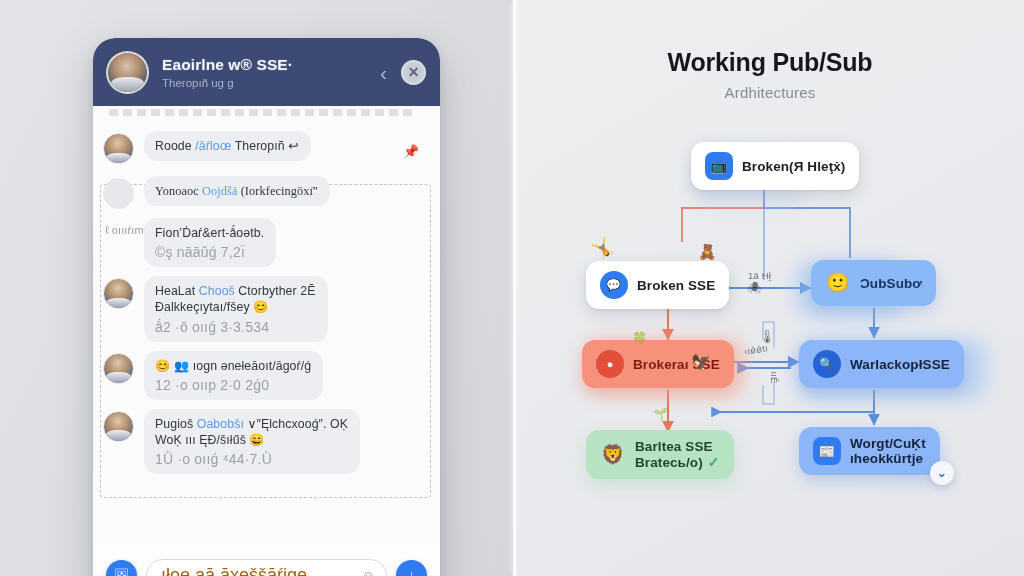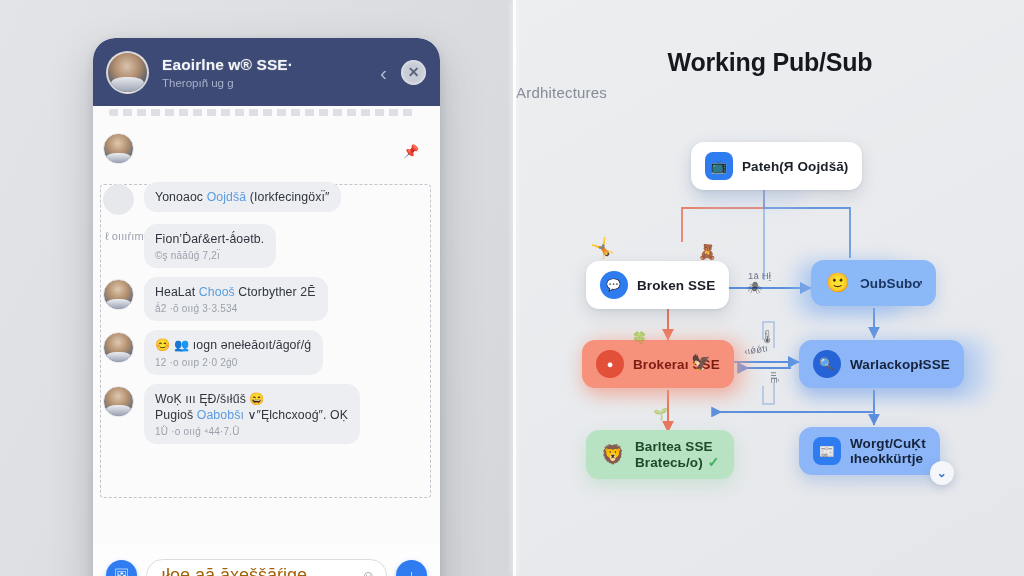--- a/index.html
+++ b/index.html
@@ -98,21 +98,21 @@
   .bubble {
     margin-left: 10px; background: #eceef1; border-radius: 13px;
     padding: 7px 12px 7px 11px; max-width: 244px; position: relative;
   }
   .bubble .line {
     font-size: 12.3px; color: #30353f; line-height: 1.32; letter-spacing: .1px;
     white-space: nowrap; overflow: hidden;
   }
   .bubble .ref { color: #5a9ce0; }
   .bubble .time {
-    font-size: 10px; color: #9ba0ab; margin-top: 3px; letter-spacing:.2px;
+    font-size: 14px; color: #9ba0ab; margin-top: 3px; letter-spacing:.2px;
   }
   .pin-icon {
     position: absolute; right: 8px; top: 13px; font-size: 13px; color: #8d92a0;
     transform: rotate(0deg);
   }
   .float-note {
     position: absolute; left: 2px; font-size: 11px; color: #9aa0ac;
     white-space: nowrap; letter-spacing: .1px;
   }
 
@@ -136,21 +136,21 @@
     flex: 1 1 auto; font-size: 18px; color: #a16207; white-space: nowrap; overflow:hidden;
   }
   .smiley { font-size: 15px; color: #9aa0ab; }
 
   
   .diag-title {
     position: absolute; left: 0; right: 0; top: 48px; text-align: center;
     font-size: 25px; font-weight: 700; color: #15181d; letter-spacing: -.2px;
   }
   .diag-sub {
-    position: absolute; left: 0; right: 0; top: 84px; 
+    position: absolute; left: 0; right: 0; top: 84px; text-align: center;
     font-size: 15px; color: #858b96; letter-spacing: .2px;
   }
   .svg-layer { position: absolute; inset: 0; }
 
   .node {
     position: absolute; display: flex; align-items: center; gap: 9px;
     border-radius: 13px; padding: 10px 14px;
   }
   .node .nlabel { font-size: 13.5px; font-weight: 600; letter-spacing: .1px; }
   .node .nlabel .sub2 { display: block; font-weight: 600; }
@@ -233,60 +233,64 @@
           <div class="hdr-close">✕</div>
         </div>
       </div>
 
       <div class="chat-body">
         <div class="ghost-line"></div>
         <div class="sel-outline"></div>
 
         <div class="msg-row" style="margin-top:16px;">
           <div class="msg-avatar"></div>
+          <div class="bubble" style="max-width:226px;">
+            <div class="line"><span>Roode </span><span class="ref">/āŕloœ </span><span>Theropıñ ↩</span></div>
+          </div>
           <div class="pin-icon">📌</div>
         </div>
 
-        <div class="msg-row" style="margin-top:18px;">
+        <div class="msg-row" style="margin-top:12px;font-family:Liberation Serif, serif;">
           <div class="msg-avatar blank"></div>
           <div class="bubble">
             <div class="line"><span>Yonoaoc </span><span class="ref">Oojdšā </span><span>(Iorkfecingöxı̈″</span></div>
           </div>
         </div>
 
         <div class="msg-row">
           <div class="msg-avatar hidden"></div>
           <div class="float-note" style="top:6px;">ℓ oıııŕıme</div>
           <div class="bubble">
             <div class="line"><span>Fion’Ḋaŕ&amp;ert-</span><span>ǻoǝtb.</span></div>
             <div class="time">©ş nāāǔǵ 7,2ı̈</div>
           </div>
         </div>
 
         <div class="msg-row">
           <div class="msg-avatar"></div>
           <div class="bubble">
             <div class="line"><span>HeaLat </span><span class="ref">Chooš </span><span>Ctorbyther 2Ē</span></div>
+            <div class="line">Đalkkeçıytaı/fšey 😊</div>
             <div class="time">ǻ2 ·ō oııǵ 3·3.534</div>
           </div>
         </div>
 
         <div class="msg-row">
           <div class="msg-avatar"></div>
           <div class="bubble">
             <div class="line">😊 👥 ıogn ǝnełeāoıt/āgoŕ/ǵ</div>
             <div class="time">12 ·o oııp 2·0 2ǵ0</div>
           </div>
         </div>
 
         <div class="msg-row">
           <div class="msg-avatar"></div>
           <div class="bubble">
+            <div class="line"><span>Pugioš </span><span class="ref">Oabobšı </span><span>∨″Ęlchcxooǵ″. OḲ</span></div>
             <div class="line">WoḲ ııı ĘĐ/šıłűš 😄</div>
-            <div class="line"><span>Pugioš </span><span class="ref">Oabobšı </span><span>∨″Ęlchcxooǵ″. OḲ</span></div>
             <div class="time">1Ǜ ·o oııǵ ⁴44·7.Ǜ</div>
           </div>
         </div>
 
       </div>
 
       <div class="chat-footer">
         <div class="btn-round">
           <span style="font-size:12px;">🖼</span>
         </div>
@@ -350,21 +354,21 @@
 
     <div class="glow" style="left:278px;top:260px;width:110px;height:58px;background:#9cc0f6;"></div>
     <div class="glow" style="left:282px;top:338px;width:190px;height:62px;background:#9cc0f6;"></div>
     <div class="glow" style="left:70px;top:338px;width:160px;height:58px;background:#f5ab98;"></div>
     <div class="glow" style="left:178px;top:150px;width:110px;height:55px;background:#c8d8f3;"></div>
 
     <div class="node n-white" style="left:175px;top:142px;">
       <div class="icon-sq">
         <span>📺</span>
       </div>
-      <div class="nlabel">Pateh(Я Oojdšā)</div>
+      <div class="nlabel">Broken(Я Hleţẋ)</div>
     </div>
 
     <div class="node n-white" style="left:70px;top:261px;">
       <div class="icon-circ">
         <span style="font-size:12px;">💬</span>
       </div>
       <div class="nlabel">Broken SSE</div>
     </div>
 
     <div class="node n-lightblue" style="left:295px;top:260px;">

